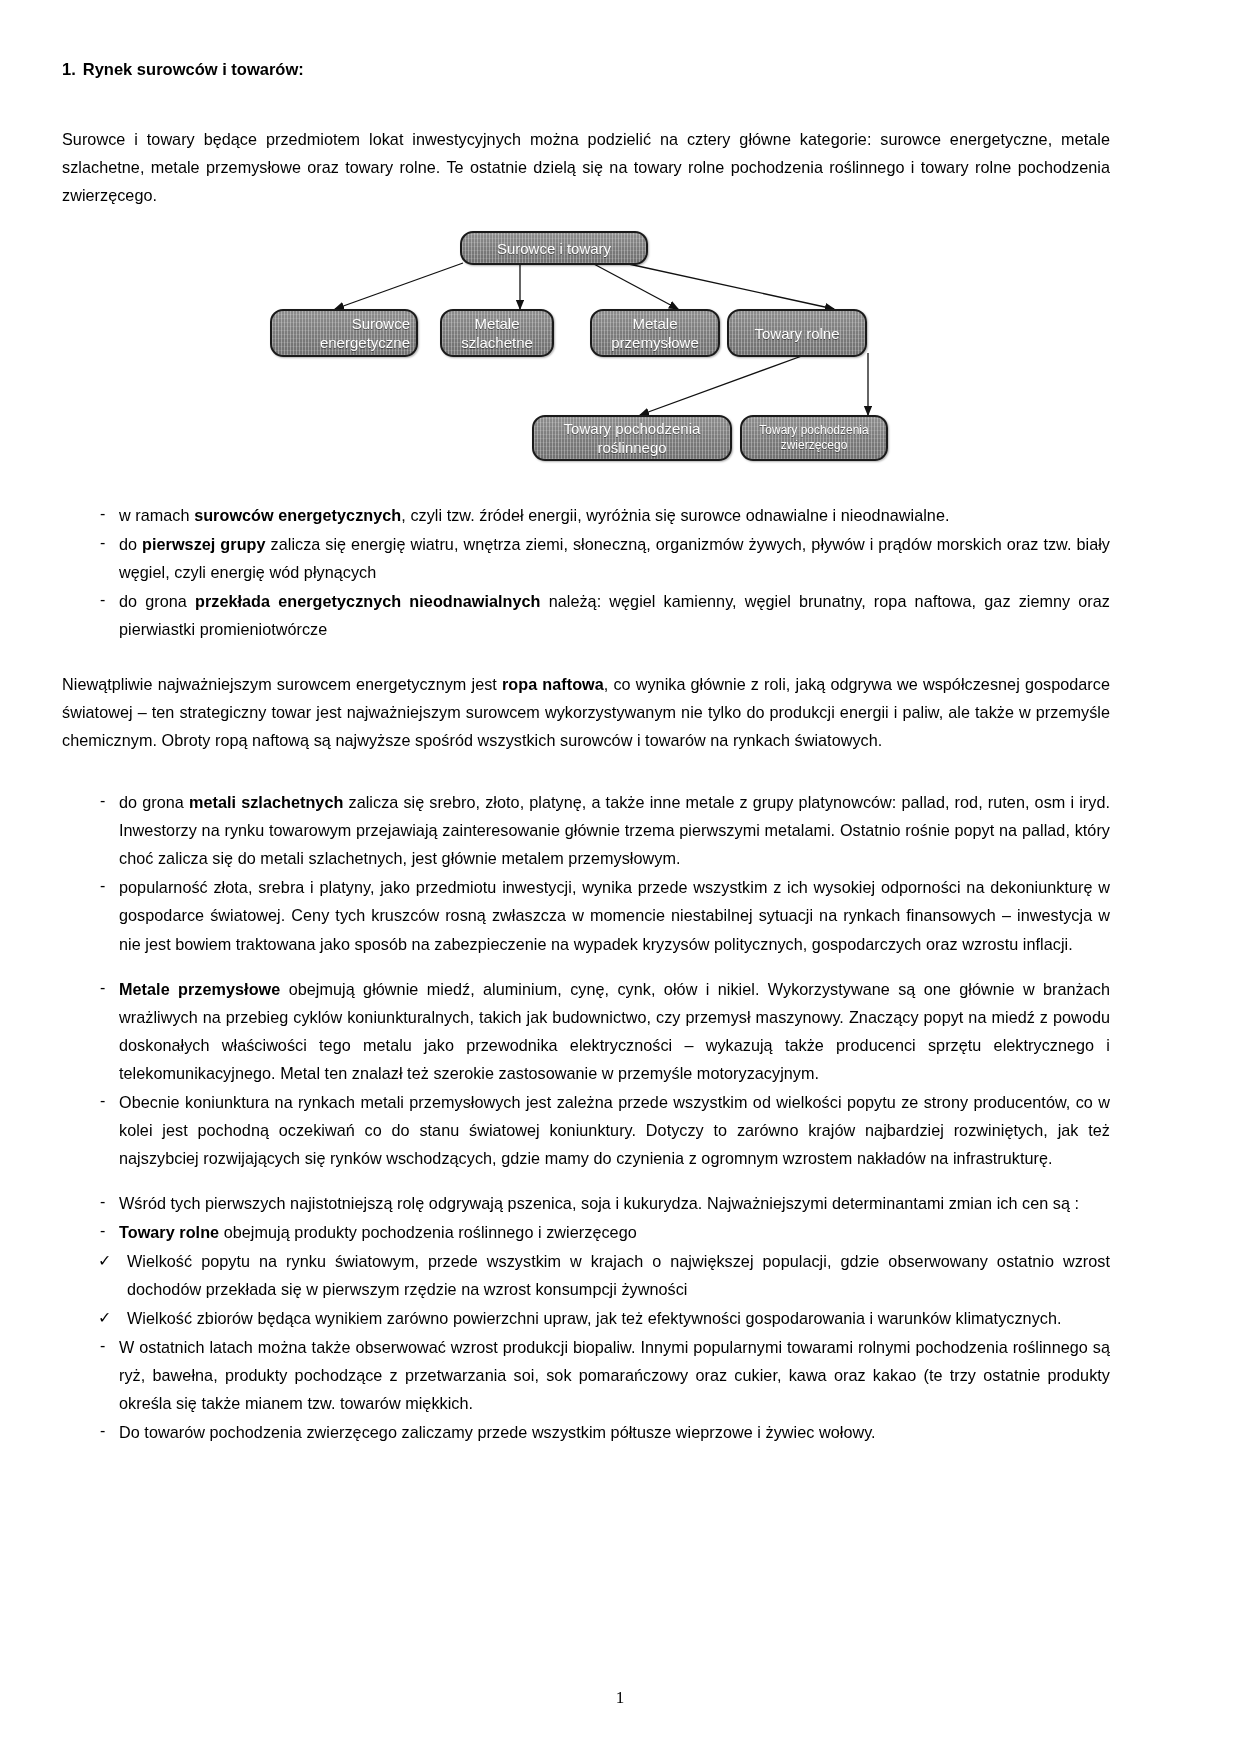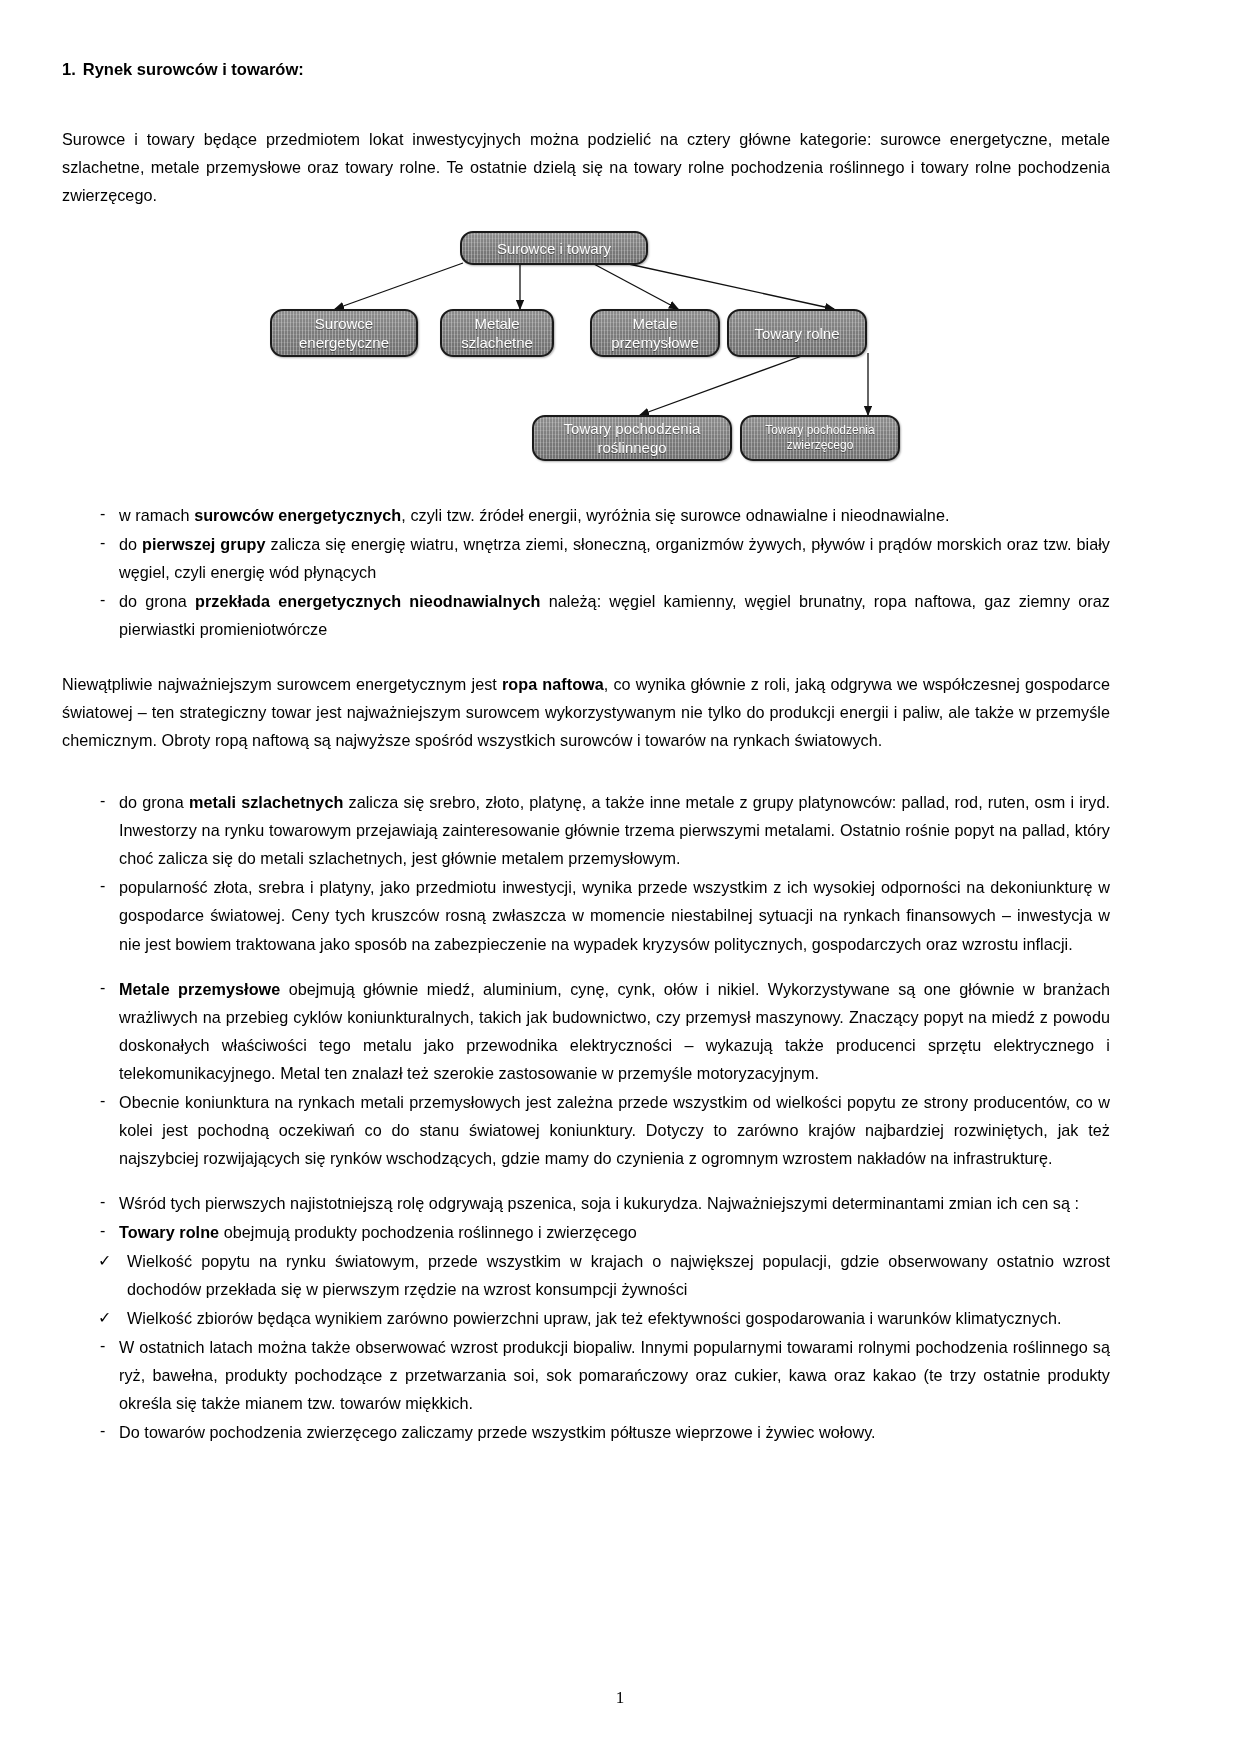--- a/index.html
+++ b/index.html
@@ -163,27 +163,27 @@
         <path d="M458,32 L458,78" stroke="#111" stroke-width="1.3" fill="none" marker-end="url(#ah)"></path>
         <path d="M530,32 L616,78" stroke="#111" stroke-width="1.3" fill="none" marker-end="url(#ah)"></path>
         <path d="M562,32 L772,78" stroke="#111" stroke-width="1.3" fill="none" marker-end="url(#ah)"></path>
 
         <path d="M748,122 L578,184" stroke="#111" stroke-width="1.3" fill="none" marker-end="url(#ah)"></path>
         <path d="M806,122 L806,184" stroke="#111" stroke-width="1.3" fill="none" marker-end="url(#ah)"></path>
       </svg>
 
       <div class="dbox" style="left:398px; top:0px; width:188px; height:34px;">Surowce i towary</div>
 
-      <div class="dbox" style="left:208px; top:78px; width:148px; height:48px;">Surowce energetyczne</div>
+      <div class="dbox" style="left:208px; top:78px; width:148px; height:48px;text-align:right;">Surowce energetyczne</div>
       <div class="dbox" style="left:378px; top:78px; width:114px; height:48px;">Metale szlachetne</div>
       <div class="dbox" style="left:528px; top:78px; width:130px; height:48px;">Metale przemysłowe</div>
       <div class="dbox" style="left:665px; top:78px; width:140px; height:48px;">Towary rolne</div>
 
       <div class="dbox" style="left:470px; top:184px; width:200px; height:46px;">Towary pochodzenia roślinnego</div>
-      <div class="dbox" style="left:678px; top:184px; width:160px; height:46px; font-size:12px;">Towary pochodzenia zwierzęcego</div>
+      <div class="dbox" style="left:678px; top:184px; width:148px; height:46px; font-size:12px;">Towary pochodzenia zwierzęcego</div>
     </div>
 
     <ul class="dash">
       <li><span>w ramach </span><b>surowców energetycznych</b><span>, czyli tzw. źródeł energii, wyróżnia się surowce odnawialne i nieodnawialne.</span></li>
       <li><span>do </span><b>pierwszej grupy</b><span> zalicza się energię wiatru, wnętrza ziemi, słoneczną, organizmów żywych, pływów i prądów morskich oraz tzw. biały węgiel, czyli energię wód płynących</span></li>
       <li><span>do grona </span><b>przekłada energetycznych nieodnawialnych</b><span> należą: węgiel kamienny, węgiel brunatny, ropa naftowa, gaz ziemny oraz pierwiastki promieniotwórcze</span></li>
     </ul>
 
     <div class="spacer-md"></div>
 

